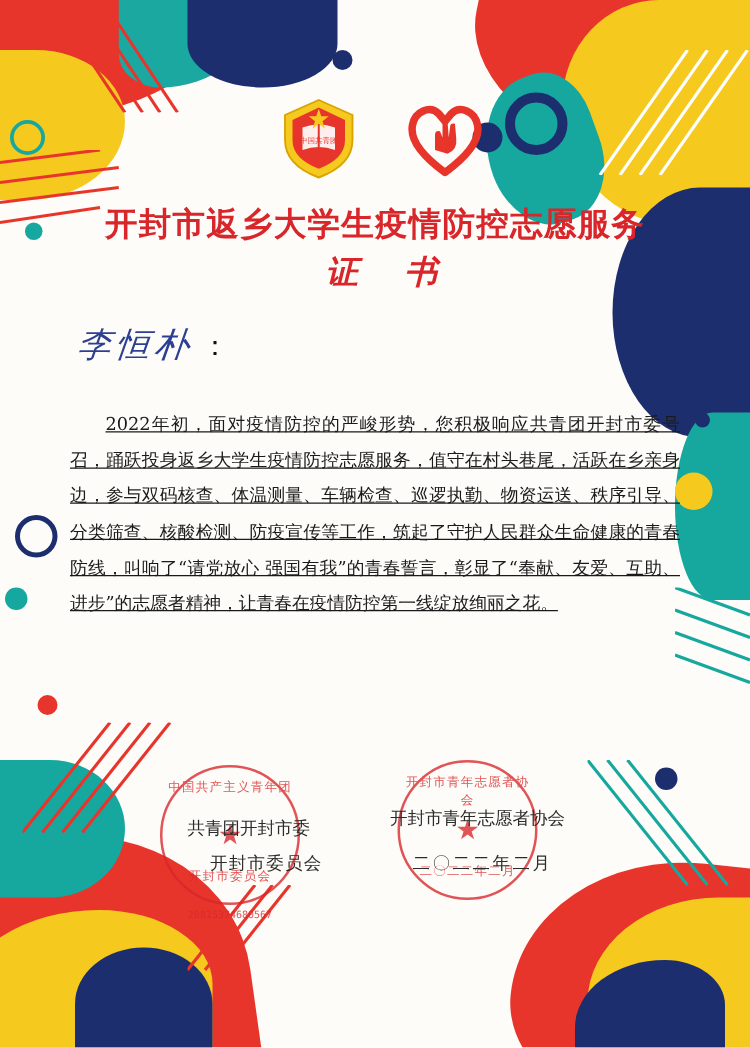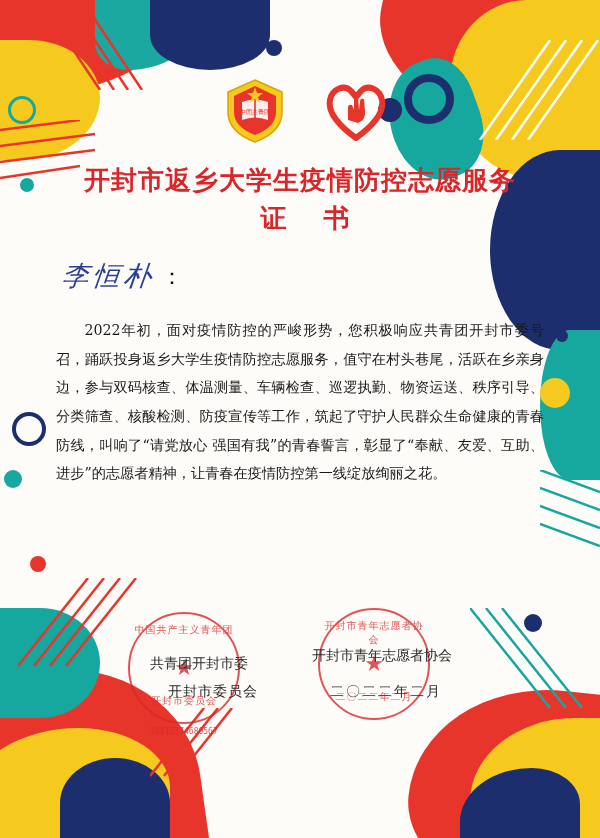--- a/index.html
+++ b/index.html
@@ -166,20 +166,21 @@
     font-family: "DejaVu Serif", serif;
     font-weight: bold;
     font-size: 26px;
     letter-spacing: 1px;
     line-height: 1.45;
   }
   .title .line2 {
     display: block;
     letter-spacing: 14px;
     padding-left: 24px;
+    font-style: italic;
   }
   .recipient {
     position: absolute;
     left: 62px;
     top: 258px;
     display: flex;
     align-items: flex-end;
   }
   .recipient-name {
     font-family: "DejaVu Serif", serif;
@@ -203,22 +204,23 @@
     right: 56px;
     top: 308px;
     color: #1a1a1a;
     font-family: "DejaVu Serif", serif;
     font-size: 14.2px;
     line-height: 2.02;
     text-align: justify;
     text-justify: inter-character;
   }
   .body-text p {
-    margin: 8px 0 6px 0;
+    margin: 18px 0 6px 0;
     text-indent: 2em;
+    text-decoration: underline;
   }
   
   .stamp {
     position: absolute;
     border-radius: 50%;
     border: 2.5px solid #d8262a;
     opacity: .78;
   }
   .stamp-left {
     left: 128px;

